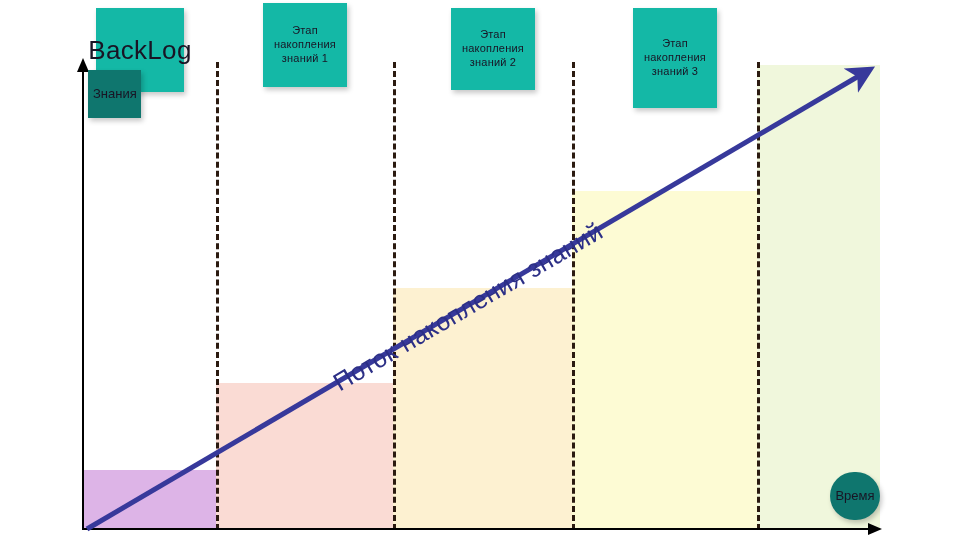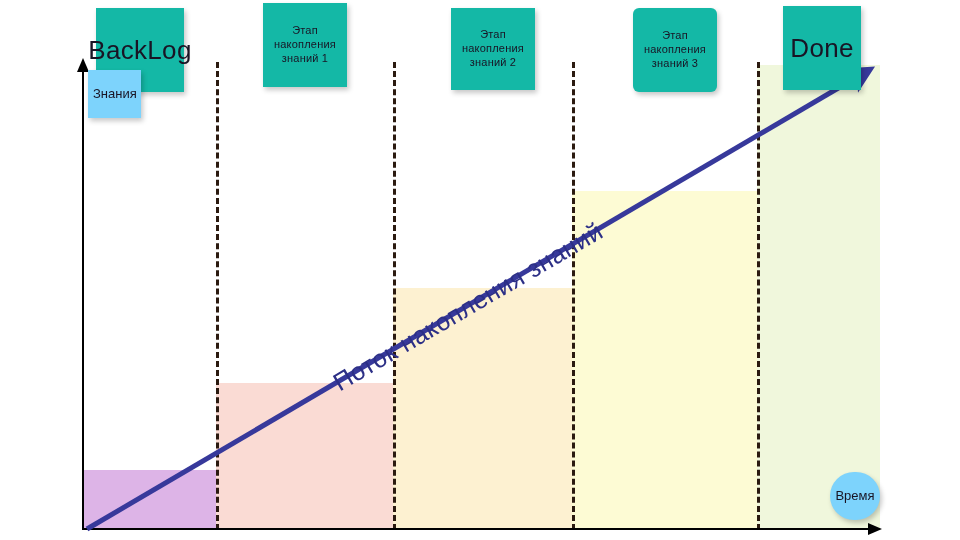--- a/index.html
+++ b/index.html
@@ -62,21 +62,21 @@
     display: flex;
     align-items: center;
     justify-content: center;
     text-align: center;
     color: #191424;
     box-shadow: 2px 3px 5px rgba(0,0,0,0.22);
     line-height: 1.25;
     padding: 4px 5px;
   }
   .sticky-purple { background: #14b8a6; }
-  .sticky-yellow { background: #7dd3fc; text-align: center; }
+  .sticky-yellow { background: #0f766e; text-align: center; }
 
   .sticky-stage {
     font-size: 11px;
     letter-spacing: 0.2px;
   }
   .sticky-big {
     font-size: 26px;
     letter-spacing: 0.3px;
   }
   .sticky-axis {
@@ -147,27 +147,24 @@
   </div>
 
   <div class="sticky sticky-purple sticky-stage" style="left:263px; top:3px; width:84px; height:84px;">
     <span>Этап накопления знаний 1</span>
   </div>
 
   <div class="sticky sticky-purple sticky-stage" style="left:451px; top:8px; width:84px; height:82px;">
     <span>Этап накопления знаний 2</span>
   </div>
 
-  <div class="sticky sticky-purple sticky-stage" style="left:633px; top:8px; width:84px; height:84px;border-radius:6px;">
+  <div class="sticky sticky-purple sticky-stage" style="left:633px; top:8px; width:84px; height:100px;">
     <span>Этап накопления знаний 3</span>
   </div>
 
-  <div class="sticky sticky-purple sticky-big" style="left:783px; top:6px; width:78px; height:84px;">
-    <span>Done</span>
-  </div>
 
   <div class="sticky sticky-yellow sticky-axis" style="left:88px; top:70px; width:53px; height:48px;">
     <span>Знания</span>
   </div>
 
   <div class="sticky sticky-yellow sticky-axis center" style="left:830px; top:472px; width:50px; height:48px;">
     <span>Время</span>
   </div>
 
 </div>

